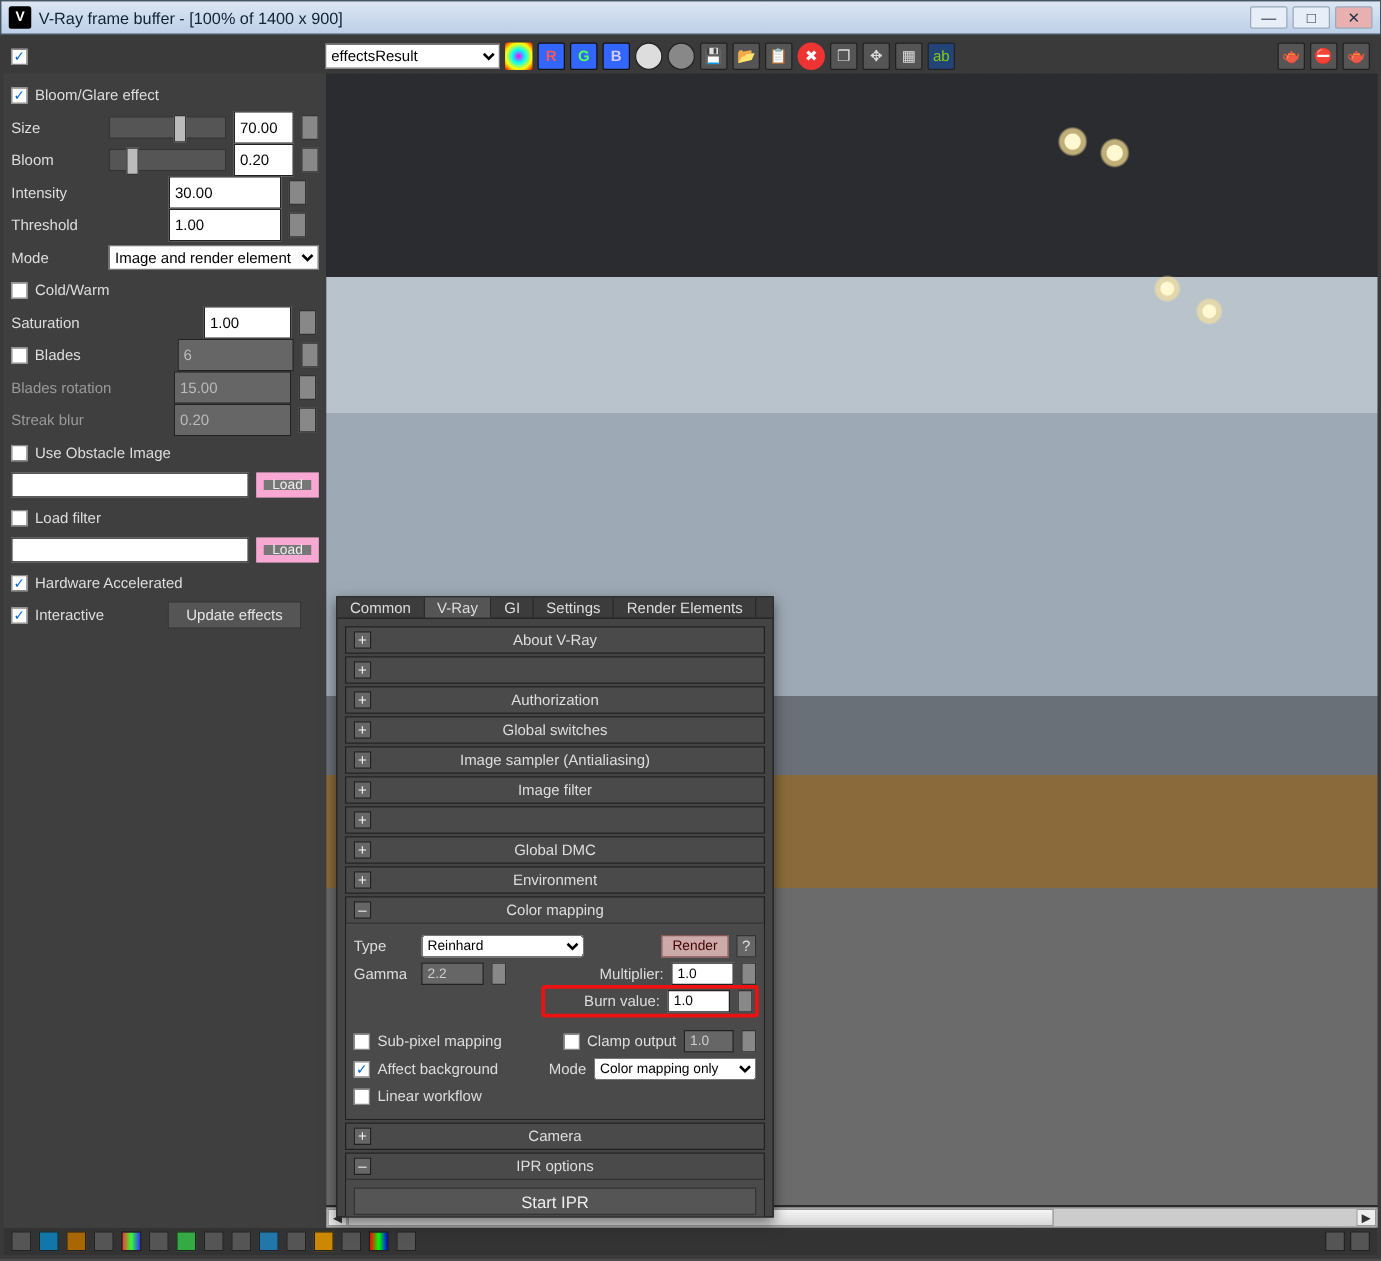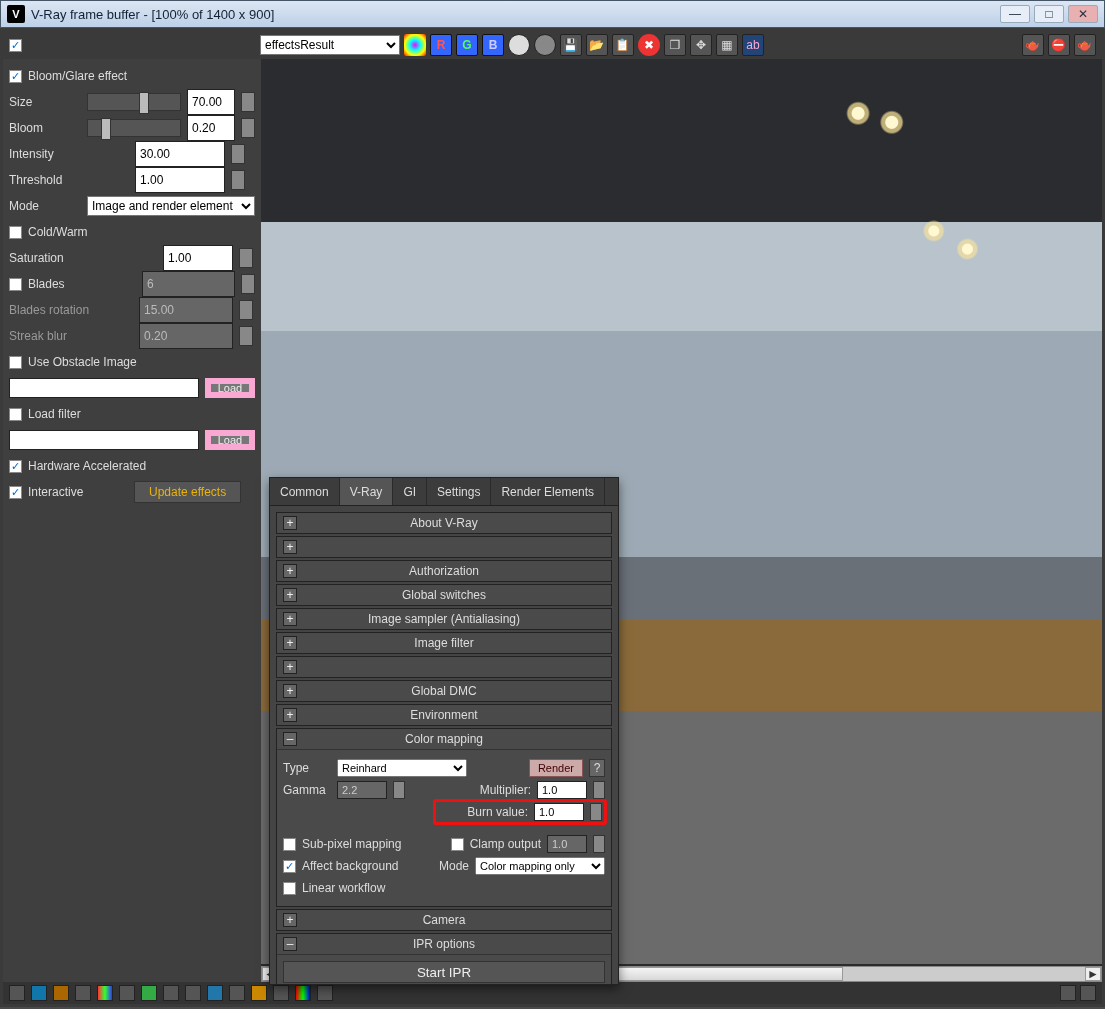--- a/index.html
+++ b/index.html
@@ -29,39 +29,39 @@
 .row .lbl { width: 72px; }
 .numbox { background:#fff; color:#000; border:1px solid #222; height:20px; padding:12px 4px; font-size:12px; text-align:right; display:flex; align-items:center; }
 .numbox.dis { background:#666; color:#bbb; }
 .spin { width:14px; background:#888; border:1px solid #333; height:20px; display:flex; flex-direction:column; }
 .spin::before,.spin::after{content:"";flex:1;}
 .slider { flex:1; height:18px; background:#555; border:1px solid #333; position:relative; }
 .slider .thumb{position:absolute; top:-2px; width:10px; height:22px; background:#bbb; border:1px solid #333; }
 select.sel { background:#fff; color:#000; height:20px; font-size:12px; }
 .loadbtn { width:50px; height:20px; background:#777; border:6px solid #f9a8d4; display:inline-flex; align-items:center; justify-content:center; font-size:11px; color:#eee; }
 .pathbox { flex:1; height:20px; background:#fff; border:1px solid #222; }
-.updatebtn { background:#555; border:1px solid #333; height:22px; padding:0 14px; color:#eab308; font-size:12px; }
+.updatebtn { background:#555; border:1px solid #333; height:22px; padding:0 14px; color:#e5e5e5; font-size:12px; }
 
 .viewport { flex:1; position:relative; background:#2b2b2b; }
 .render { position:absolute; left:0; top:0; right:0; bottom:18px;
   background:
     radial-gradient(circle at 71% 6%, #fff8d0 0 6px, rgba(255,230,150,.7) 7px 10px, transparent 12px),
     radial-gradient(circle at 75% 7%, #fff8d0 0 6px, rgba(255,230,150,.7) 7px 10px, transparent 12px),
     radial-gradient(circle at 80% 19%, #fff8d0 0 5px, rgba(255,230,150,.6) 6px 9px, transparent 11px),
     radial-gradient(circle at 84% 21%, #fff8d0 0 5px, rgba(255,230,150,.6) 6px 9px, transparent 11px),
     linear-gradient(180deg, #2a2c30 0 18%, #b8c3cc 18% 30%, #9daab5 30% 55%, #6a7078 55% 62%, #8a6a3a 62% 72%, #6b6b6b 72% 100%),
     repeating-linear-gradient(90deg, rgba(0,0,0,.35) 0 3px, rgba(0,0,0,0) 3px 9px);
 }
 .hscroll { position:absolute; left:0; right:0; bottom:0; height:16px; background:#ddd; border:1px solid #888; display:flex; align-items:center; }
 .hscroll .arrow{width:16px;height:14px;background:#eee;border:1px solid #999;display:flex;align-items:center;justify-content:center;color:#333;}
 .hscroll .track{flex:1;height:14px;background:#ccc;position:relative;}
 .hscroll .thumb{position:absolute;left:0;width:70%;height:100%;background:linear-gradient(#f5f5f5,#d8d8d8);border:1px solid #999;}
 
 .settings { position:absolute; left:8px; top:418px; width:350px; background:#444; border:1px solid #222; box-shadow:0 4px 10px rgba(0,0,0,.5); }
-.tabs { display:flex; height:28px; background:#3c3c3c; border-bottom:1px solid #222; }
+.tabs { display:flex; height:17px; background:#3c3c3c; border-bottom:1px solid #222; }
 .tab { padding:0 10px; display:flex; align-items:center; color:#ddd; font-size:12px; border-right:1px solid #2a2a2a; }
 .tab.active { background:#555; }
 .rollouts { padding:6px; max-height:478px; overflow:hidden; }
 .rollout { border:1px solid #222; margin-bottom:2px; background:#4a4a4a; }
 .rhead { height:20px; display:flex; align-items:center; position:relative; }
 .rhead .sign { position:absolute; left:6px; width:14px; height:14px; background:#666; border:1px solid #222; display:flex; align-items:center; justify-content:center; color:#eee; font-size:12px; line-height:1; }
 .rhead .rtitle { flex:1; text-align:center; color:#ddd; font-size:12px; }
 .rbody { padding:6px; background:#4a4a4a; border-top:1px solid #333; font-size:12px; color:#ddd; }
 .irow { display:flex; align-items:center; gap:6px; height:20px; margin:2px 0; }
 .irow .il { width:48px; }
@@ -100,21 +100,21 @@
     <span class="iconbtn rgb-b">B</span>
     <span class="iconbtn gray" style="background:#ddd;border-radius:50%;"></span>
     <span class="iconbtn gray" style="background:#888;border-radius:50%;"></span>
     <span class="iconbtn gray">💾</span>
     <span class="iconbtn gray">📂</span>
     <span class="iconbtn gray">📋</span>
     <span class="iconbtn red">✖</span>
     <span class="iconbtn gray">❐</span>
     <span class="iconbtn gray">✥</span>
     <span class="iconbtn gray">▦</span>
-    <span class="iconbtn gray" style="background:#247;color:#f9a8d4;">ab</span>
+    <span class="iconbtn gray" style="background:#247;color:#84cc16;">ab</span>
     <span style="flex:1"></span>
     <span class="iconbtn gray" style="color:#3a7;">🫖</span>
     <span class="iconbtn gray">⛔</span>
     <span class="iconbtn gray" style="color:#37a;">🫖</span>
   </div>
 
   <div class="main">
     <div class="leftpanel">
       <div class="row">
           <span class="chk">✓</span>

